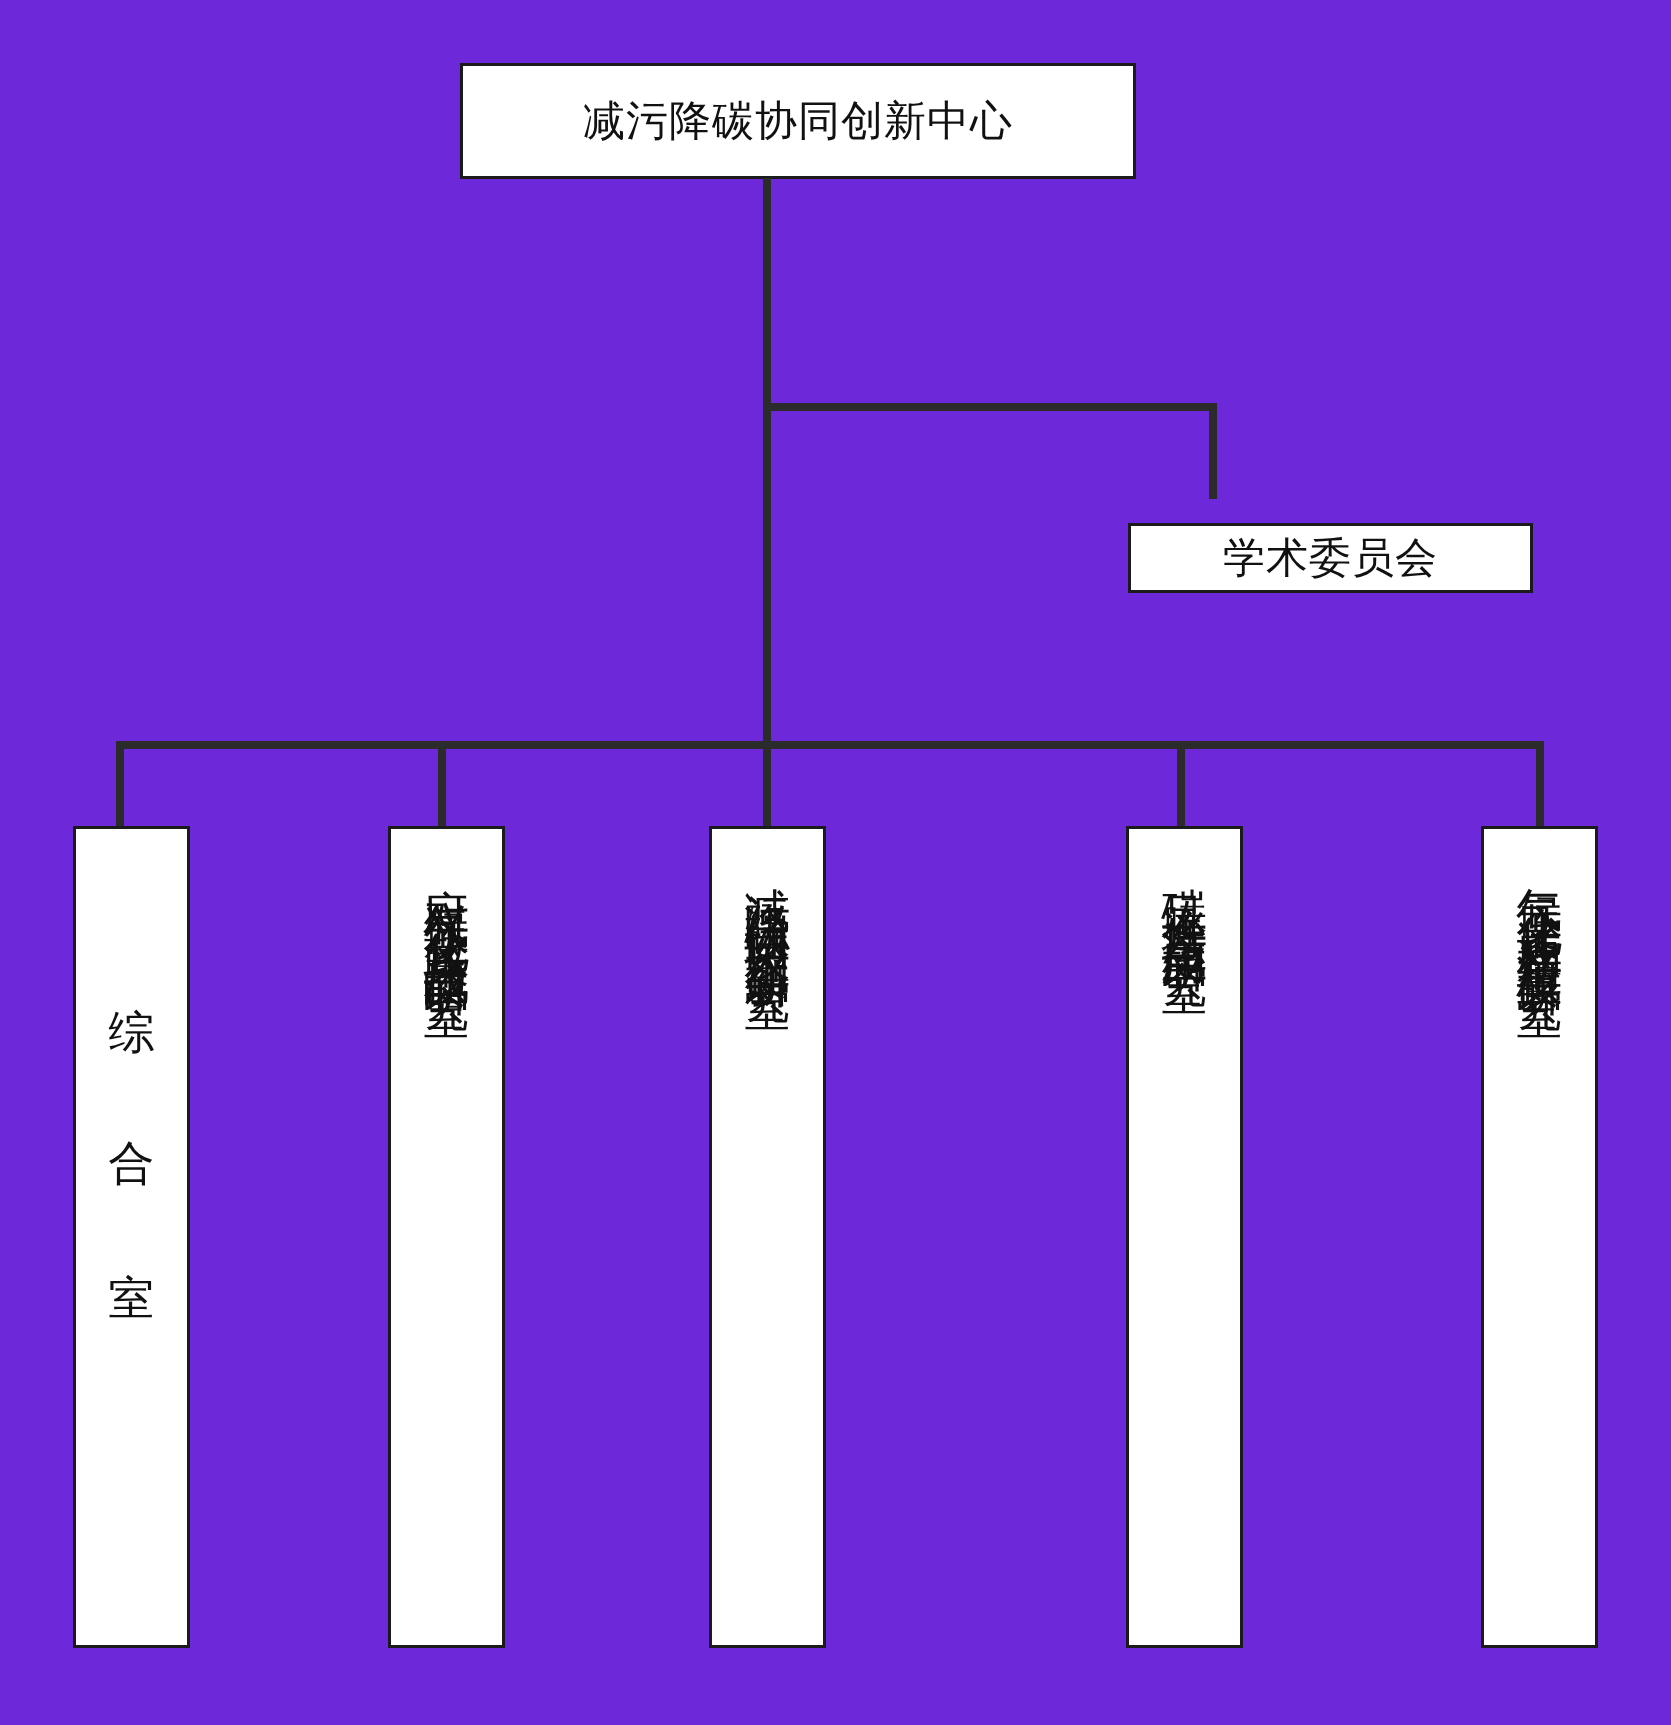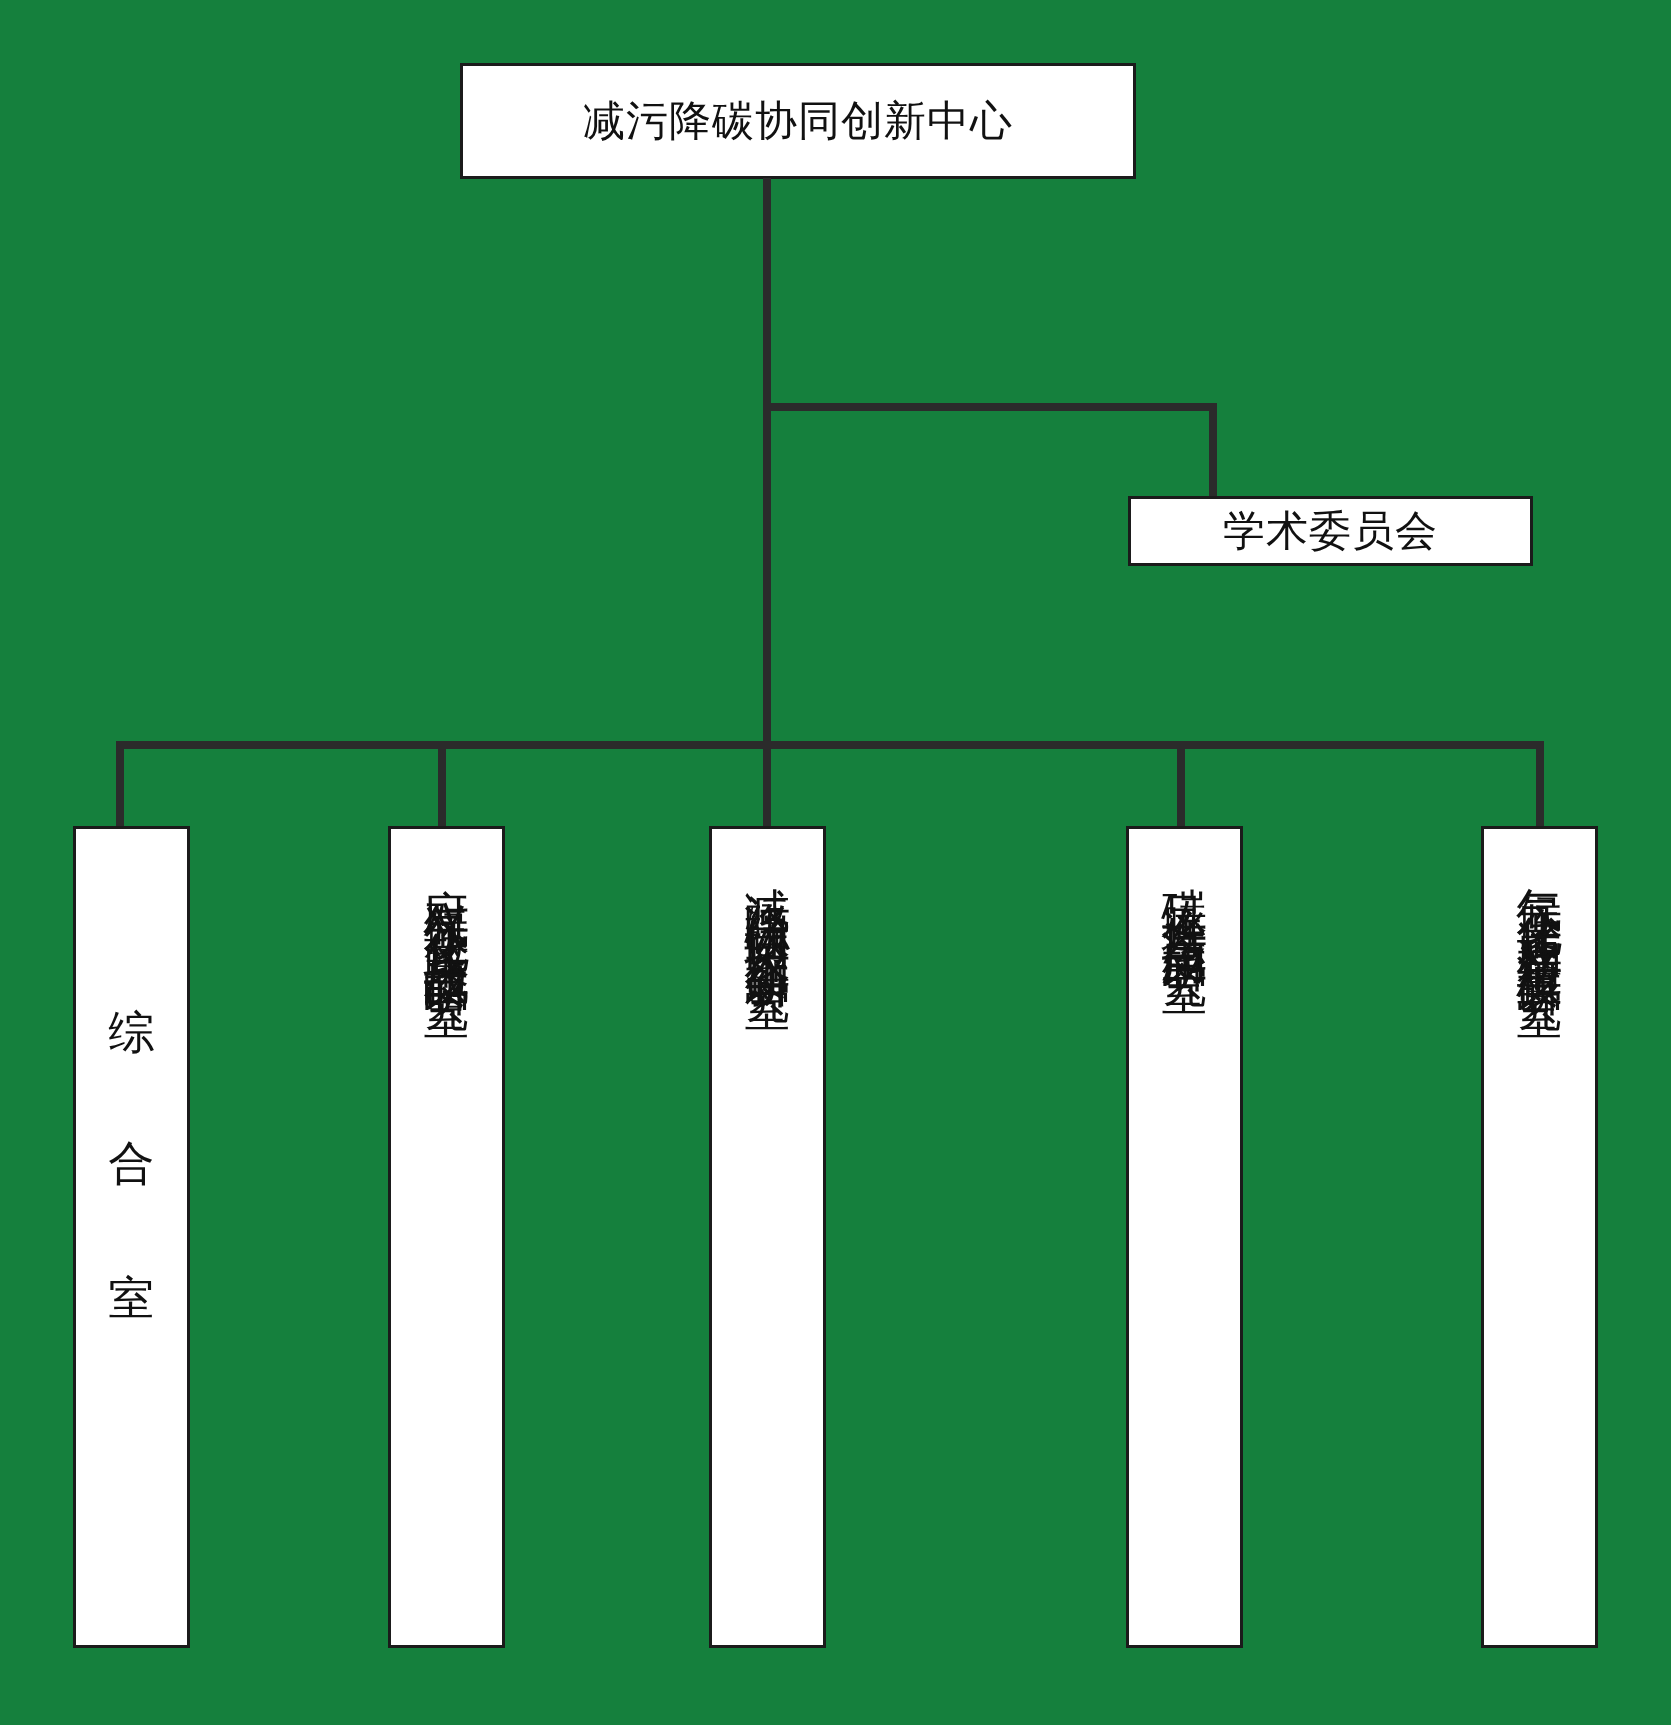--- a/index.html
+++ b/index.html
@@ -7,21 +7,21 @@
     padding: 0;
     background: #ffffff;
   }
   body {
     font-family: "Liberation Sans", "DejaVu Sans", sans-serif;
   }
   #org-chart {
     position: relative;
     width: 1671px;
     height: 1725px;
-    background: #15803d;
+    background: #6d28d9;
     overflow: hidden;
   }
 
   
   .line {
     position: absolute;
     background: #2b2b2b;
   }
 
   
@@ -44,21 +44,21 @@
   .node-top .node-label {
     font-size: 42px;
     line-height: 1.1;
     letter-spacing: 1px;
     color: #111111;
     white-space: nowrap;
   }
 
   .node-side {
     left: 1128px;
-    top: 496px;
+    top: 523px;
     width: 405px;
     height: 70px;
   }
   .node-side .node-label {
     font-size: 42px;
     line-height: 1.1;
     letter-spacing: 1px;
     color: #111111;
     white-space: nowrap;
   }

